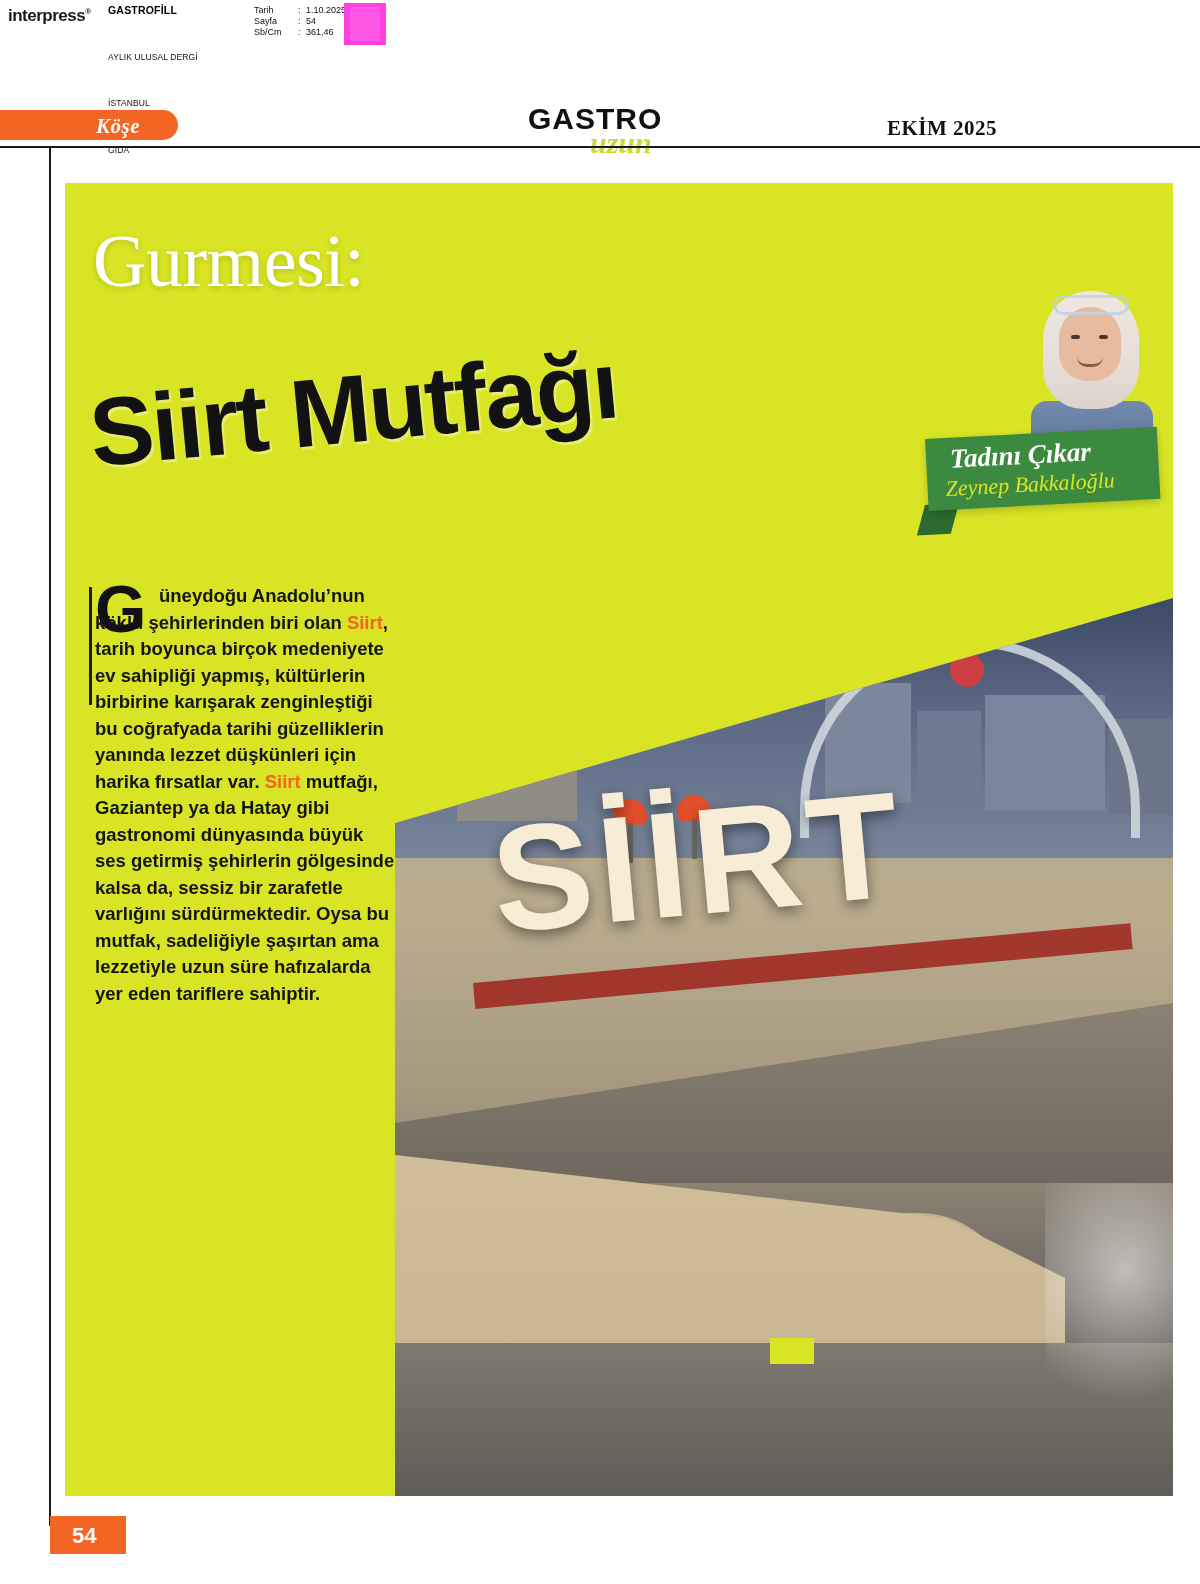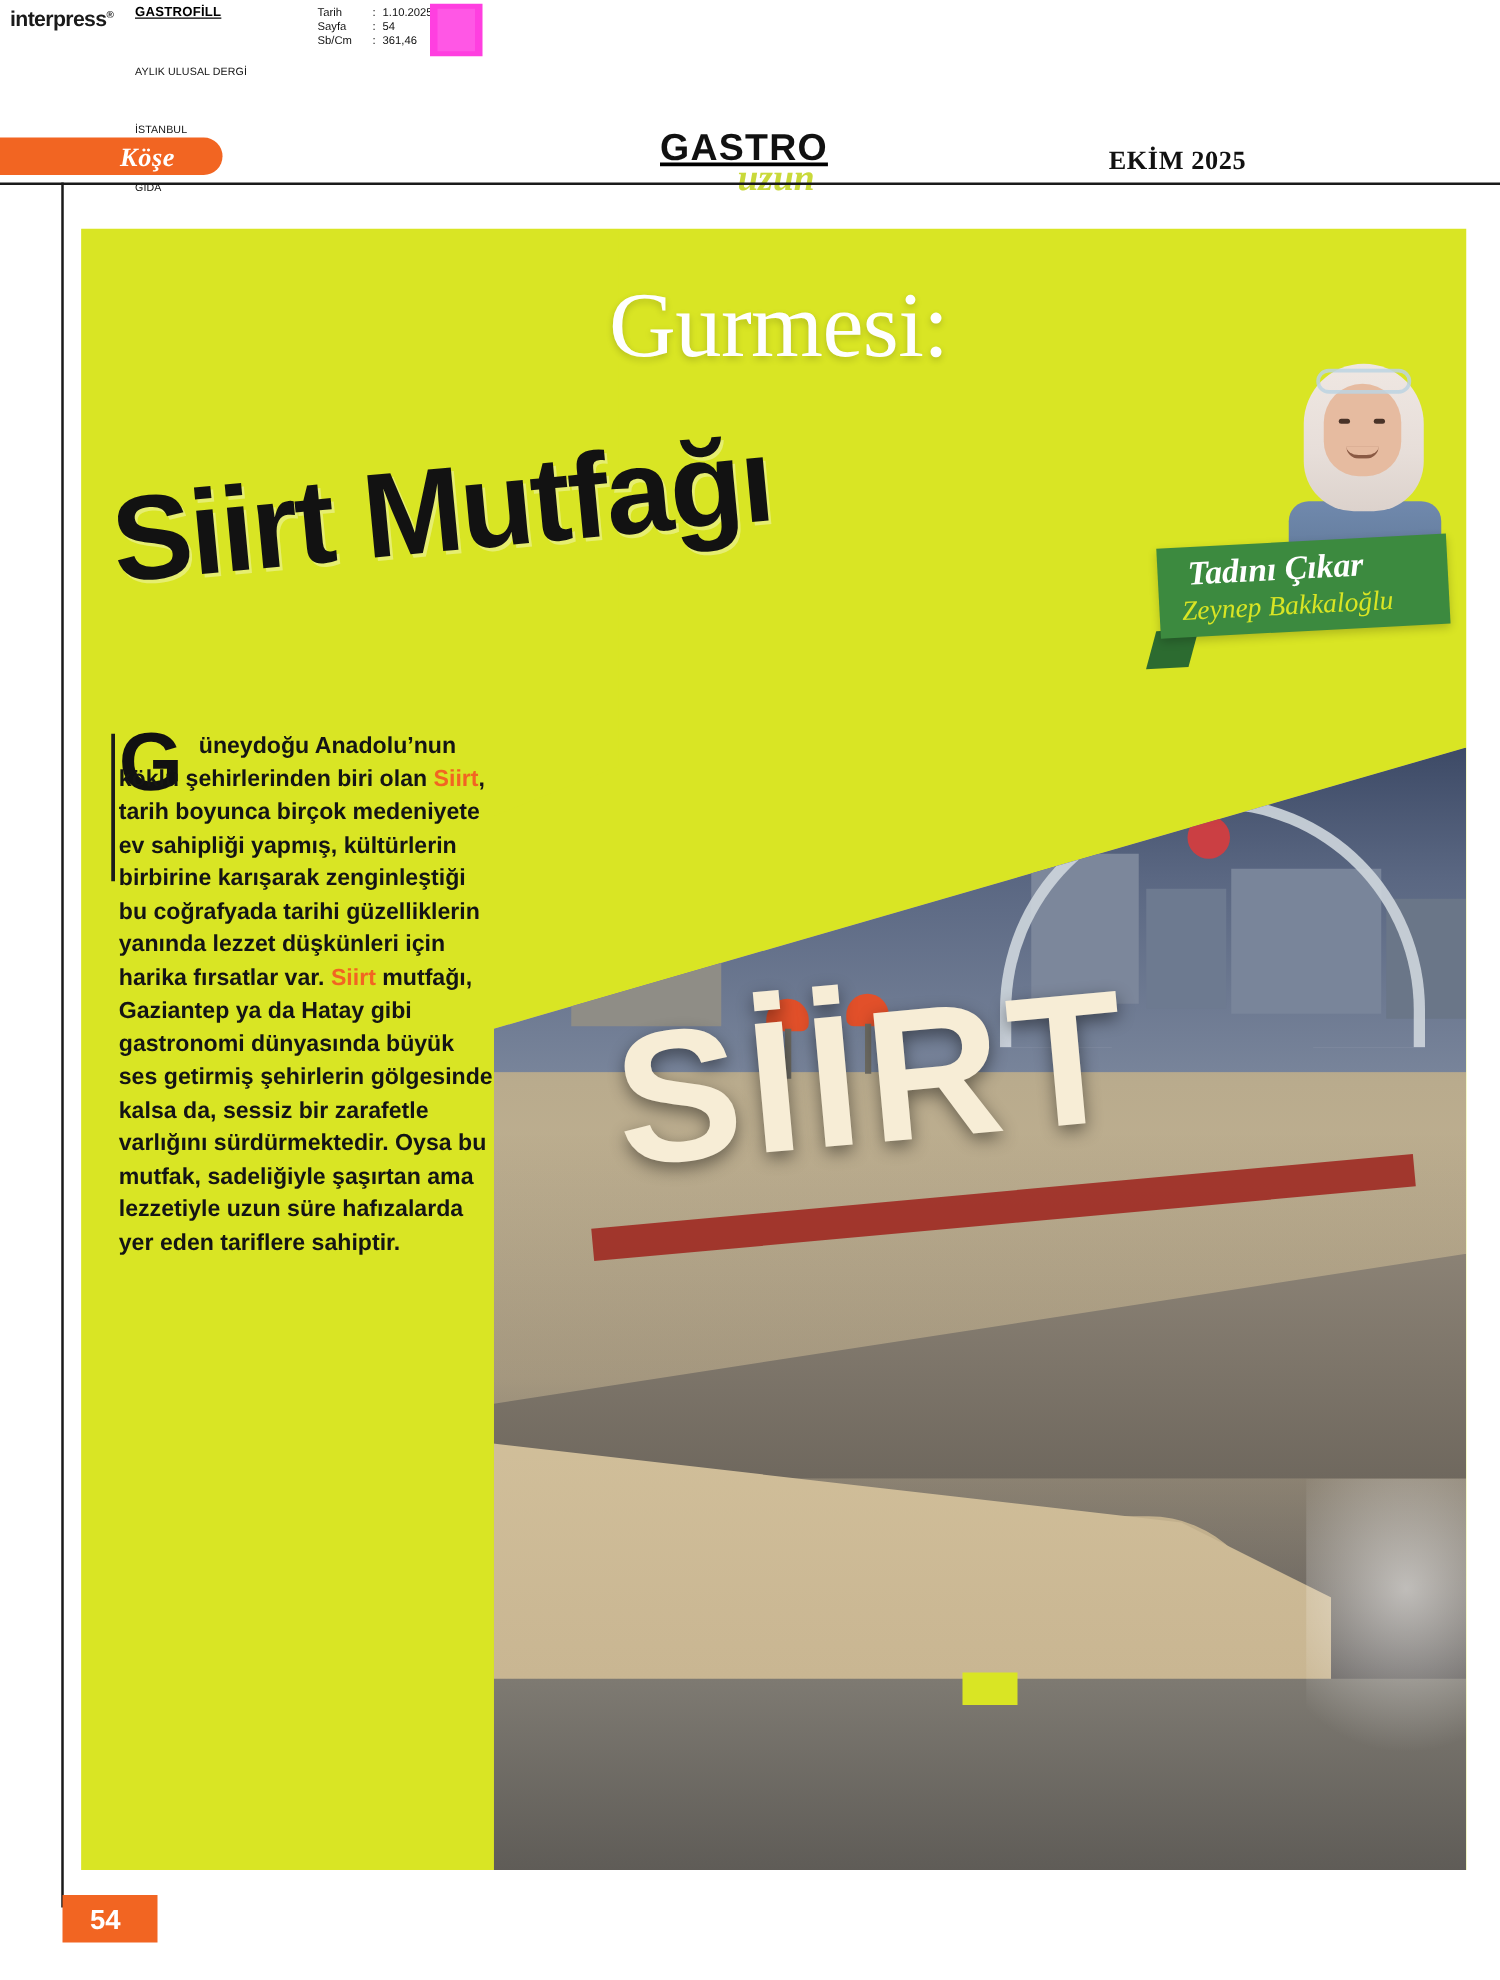--- a/index.html
+++ b/index.html
@@ -13,21 +13,21 @@
 
   
   .clip-header { position: absolute; left: 0; top: 0; width: 968px; height: 58px; }
   .ip-logo {
     position: absolute; left: 8px; top: 6px;
     font-size: 17px; font-weight: bold; letter-spacing: -0.5px;
     color: #1a1a1a;
   }
   .ip-logo .reg { font-size: 8px; vertical-align: super; }
   .clip-meta { position: absolute; left: 108px; top: 5px; line-height: 10.5px; }
-  .clip-meta .t1 { font-size: 10.5px; font-weight: bold; color: #000; letter-spacing: .2px; text-decoration: underline; }
+  .clip-meta .t1 { font-size: 10.5px; font-weight: bold; color: #000; letter-spacing: .2px; }
   .clip-meta .t2 { font-size: 8.5px; color: #111; letter-spacing: .1px; margin-top: 36px; }
   .clip-fields { position: absolute; left: 254px; top: 5px; line-height: 11px; font-size: 9px; color: #111; }
   .clip-fields .row { display: flex; }
   .clip-fields .k { width: 44px; }
   .clip-fields .c { width: 8px; }
   .clip-fields .v { }
   .clip-swatch {
     position: absolute; left: 344px; top: 3px; width: 42px; height: 42px;
     background: #ff3fe0;
   }
@@ -41,21 +41,21 @@
   .kose-tab {
     position: absolute; left: 0; top: 0; width: 178px; height: 30px;
     background: #f26522; border-radius: 0 15px 15px 0;
   }
   .kose-text {
     position: absolute; left: 96px; top: 4px;
     font-family: "Liberation Serif", serif;
     font-style: italic; font-weight: bold; font-size: 21px; color: #fff;
     letter-spacing: .5px;
   }
-  .gastro-wrap { position: absolute; left: 528px; top: -8px; width: 190px; height: 56px; text-decoration: underline; }
+  .gastro-wrap { position: absolute; left: 528px; top: -8px; width: 190px; height: 56px; }
   .gastro-text {
     font-family: "Liberation Sans", sans-serif;
     font-weight: bold; font-size: 30px; letter-spacing: 1px; color: #111;
   }
   .fill-text {
     position: absolute; left: 62px; top: 24px;
     font-family: "Liberation Serif", serif;
     font-style: italic; font-weight: bold; font-size: 30px; color: #c9d93a;
   }
   .issue-date {
@@ -185,21 +185,21 @@
 
   
   .headline {
     position: absolute; left: 28px; top: 38px; width: 1060px;
     font-family: "Liberation Serif", serif;
     color: #ffffff;
     font-size: 74px; line-height: 80px; font-weight: normal;
     letter-spacing: -.5px;
     text-shadow: 0 2px 6px rgba(0,0,0,.18);
   }
-  .headline .l2 { display: block; text-align: center; }
+  .headline .l2 { display: block; }
   .headline-main {
     position: absolute; left: 20px; top: 196px;
     font-family: "Liberation Sans", sans-serif;
     font-weight: bold; font-size: 96px; color: #121212;
     letter-spacing: -2px;
     transform: rotate(-5.4deg); transform-origin: left top;
     white-space: nowrap;
     text-shadow: 2px 3px 0 rgba(255,255,255,.35);
   }
 

